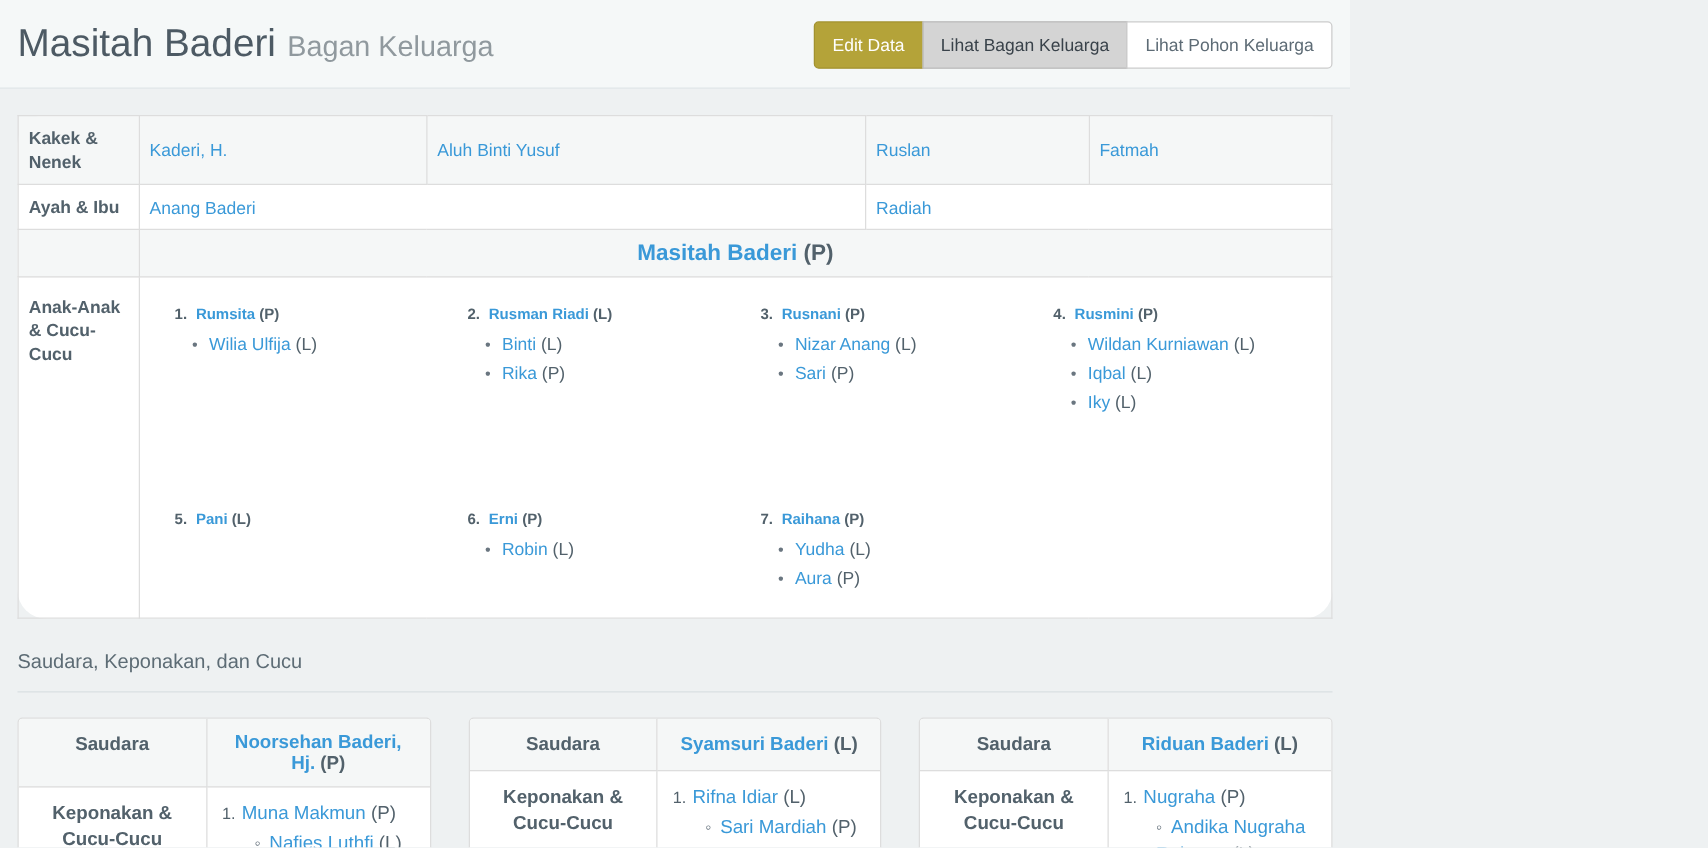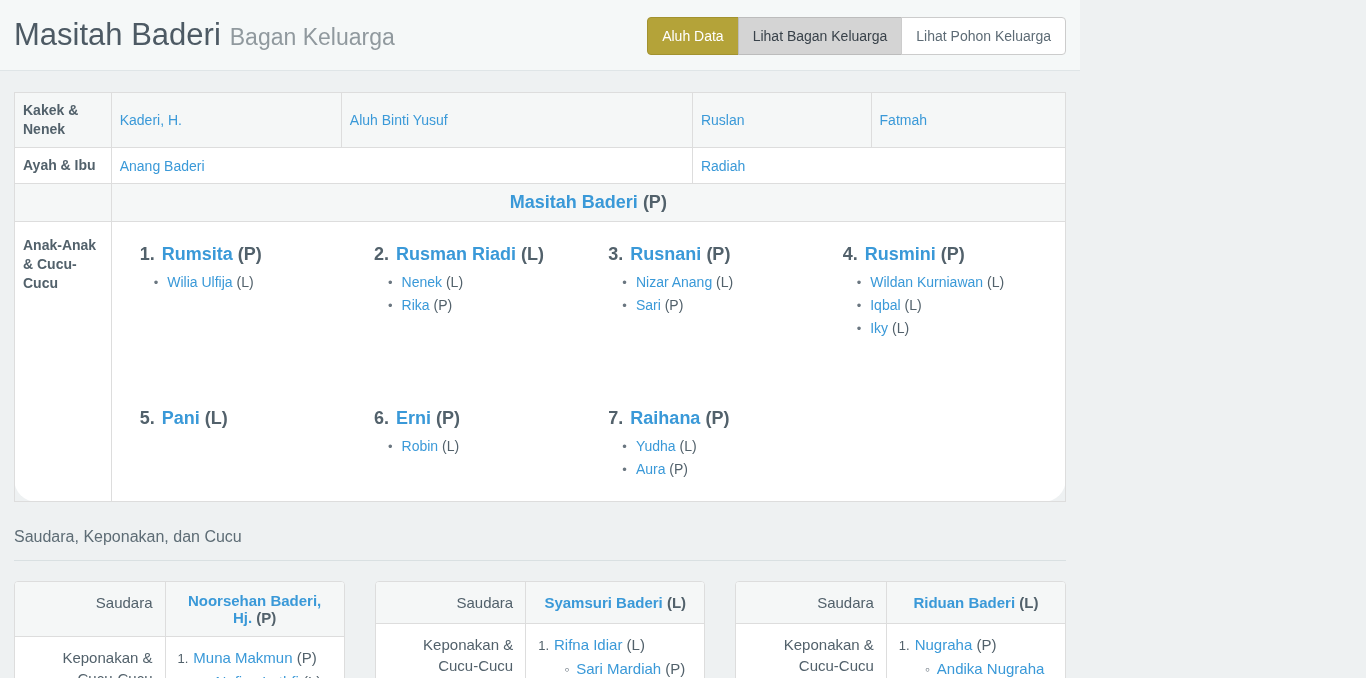--- a/index.html
+++ b/index.html
@@ -92,21 +92,21 @@
   .person-cell .gender{font-weight:700;}
   .children-cell{padding:8px;vertical-align:top;}
   .family-table th.top-label{vertical-align:top;padding-top:14px;}
   .children-grid{
     display:grid;
     grid-template-columns:repeat(4,1fr);
   }
   .child{padding:12px 8px 8px 20px;}
   .child:nth-child(-n+4){min-height:164px;}
   .child-head{
-    font-size:18px;
+    font-size:12px;
     font-weight:700;
     color:var(--dark);
     margin:2px 0 10px 0;
   }
   .child-head .num{margin-right:7px;}
   .kids{list-style:none;margin:0;padding:0 0 0 14px;}
   .kids li{margin:0 0 8px 0;font-size:14px;color:var(--dark);line-height:15px;}
   .bullet{color:#6a7680;margin-right:9px;font-size:13px;}
   
   .section-heading{
@@ -126,22 +126,22 @@
     flex:1;
     background:#fff;
     border:1px solid var(--border);
     border-radius:4px;
     overflow:hidden;
   }
   .card table{width:100%;border-collapse:collapse;font-size:15px;}
   .card th,.card td{border-bottom:1px solid var(--border);padding:10px 12px;}
   .card th{
     width:150px;
-    text-align:right;
-    font-weight:400;
+    text-align:center;
+    font-weight:700;
     color:var(--dark);
     border-right:1px solid var(--border);
     vertical-align:top;
     line-height:21px;
   }
   .card tr.striped{background:var(--stripe);}
   .card tr:last-child th,.card tr:last-child td{border-bottom:none;height:120px;}
   .sib-name{text-align:center;font-weight:700;vertical-align:middle;}
   .sib-name .gender{font-weight:700;}
   .neph{vertical-align:top;padding-top:16px;}
@@ -154,21 +154,21 @@
 </head>
 <body>
 
 <div class="page">
 
   <header class="topbar">
     <h1>
       <span class="page-title">Masitah Baderi</span><span class="page-subtitle">Bagan Keluarga</span>
     </h1>
     <div class="btn-group" id="header-buttons">
-        <button class="btn btn-olive">Aluh Data</button>
+        <button class="btn btn-olive">Edit Data</button>
         <button class="btn btn-active">Lihat Bagan Keluarga</button>
         <button class="btn">Lihat Pohon Keluarga</button>
       </div>
   </header>
 
   <main class="content">
 
     <table class="family-table">
       <colgroup>
         <col class="c-label">
@@ -203,21 +203,21 @@
             <div class="children-grid" id="children-grid">
                 <div class="child">
                   <div class="child-head"><span class="num">1.</span><a>Rumsita</a><span class="gender"> (P)</span></div>
                   <ul class="kids">
                     <li><span class="bullet">•</span><a>Wilia Ulfija</a><span class="gender"> (L)</span></li>
                   </ul>
                 </div>
                 <div class="child">
                   <div class="child-head"><span class="num">2.</span><a>Rusman Riadi</a><span class="gender"> (L)</span></div>
                   <ul class="kids">
-                    <li><span class="bullet">•</span><a>Nenek</a><span class="gender"> (L)</span></li>
+                    <li><span class="bullet">•</span><a>Binti</a><span class="gender"> (L)</span></li>
                     <li><span class="bullet">•</span><a>Rika</a><span class="gender"> (P)</span></li>
                   </ul>
                 </div>
                 <div class="child">
                   <div class="child-head"><span class="num">3.</span><a>Rusnani</a><span class="gender"> (P)</span></div>
                   <ul class="kids">
                     <li><span class="bullet">•</span><a>Nizar Anang</a><span class="gender"> (L)</span></li>
                     <li><span class="bullet">•</span><a>Sari</a><span class="gender"> (P)</span></li>
                   </ul>
                 </div>

